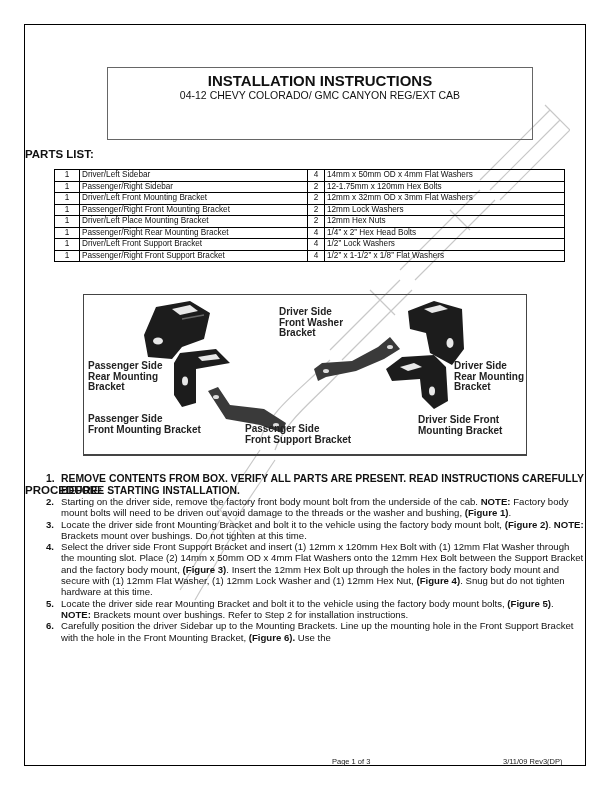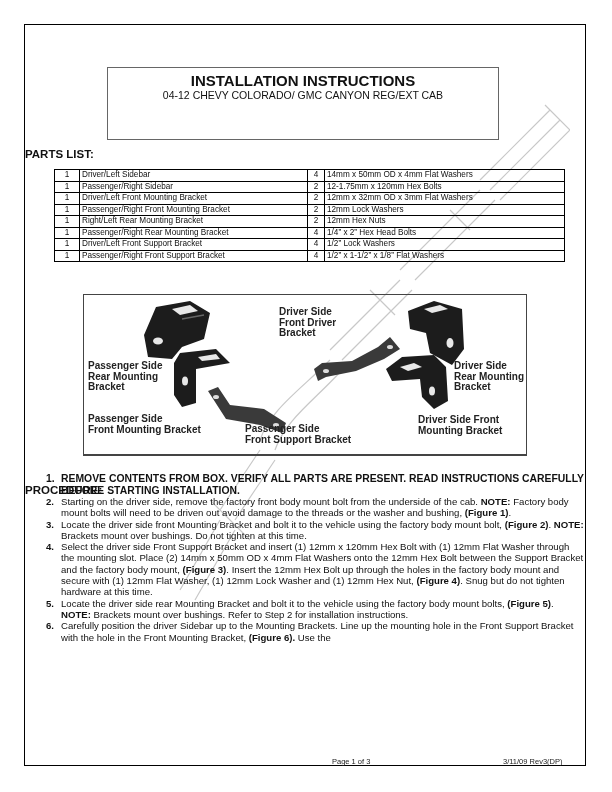--- a/index.html
+++ b/index.html
@@ -1,20 +1,20 @@
 <!DOCTYPE html>
 <html><head>
   <meta charset="utf-8">
   <style>
     html, body { margin: 0; padding: 0; background: #ffffff; }
     body { width: 612px; height: 792px; position: relative; overflow: hidden;
            font-family: "Liberation Sans", "DejaVu Sans", sans-serif; color: #111; }
     .page-frame { position: absolute; left: 24px; top: 24px; width: 562px; height: 742px;
                   border: 1px solid #000; box-sizing: border-box; }
-    .title-box { position: absolute; left: 107px; top: 67px; width: 392px; height: 73px;
+    .title-box { position: absolute; left: 107px; top: 67px; width: 426px; height: 73px;
                  border: 1.5px solid #666; box-sizing: border-box; text-align: center; }
     .title-main { font-weight: bold; font-size: 15px; margin-top: 5px; line-height: 16px; }
     .title-sub { font-weight: bold; font-size: 10px; line-height: 11px; }
     .title-sub2 { font-weight: normal; font-size: 10.5px; line-height: 12px; }
     .section-head { position: absolute; font-weight: bold; font-size: 11.5px; }
     table.parts { position: absolute; left: 54px; top: 169px; width: 511px;
                   border-collapse: collapse; font-size: 8.2px; }
     table.parts td { border: 1px solid #000; height: 10.5px; padding: 0 2px; line-height: 10px;
                      white-space: nowrap; }
     table.parts td.q { text-align: center; width: 20px; }
@@ -77,21 +77,21 @@
       <td>12mm x 32mm OD x 3mm Flat Washers</td>
     </tr>
     <tr>
       <td class="q">1</td>
       <td class="d1">Passenger/Right Front Mounting Bracket</td>
       <td class="q2">2</td>
       <td>12mm Lock Washers</td>
     </tr>
     <tr>
       <td class="q">1</td>
-      <td class="d1">Right/Left Rear Mounting Bracket</td>
+      <td class="d1">Driver/Left Place Mounting Bracket</td>
       <td class="q2">2</td>
       <td>12mm Hex Nuts</td>
     </tr>
     <tr>
       <td class="q">1</td>
       <td class="d1">Passenger/Right Rear Mounting Bracket</td>
       <td class="q2">4</td>
       <td>1/4” x 2” Hex Head Bolts</td>
     </tr>
     <tr>
@@ -143,21 +143,21 @@
   </svg>
 
   <svg class="bracket" style="left:300px; top:58px;" width="68" height="58" viewBox="0 0 68 58">
     <path d="M2 16 L18 4 L50 2 L62 14 L64 48 L50 56 L38 44 L36 26 L8 28 Z" fill="#1c1c1c"></path>
     <path d="M16 14 L30 10 L38 14 L24 18 Z" fill="#e8e8e8"></path>
     <ellipse cx="48" cy="38" rx="3" ry="4.5" fill="#e8e8e8"></ellipse>
   </svg>
 
   <div class="fig-label" style="left:195px; top:12px;">
     <div>Driver Side</div>
-    <div>Front Driver</div>
+    <div>Front Washer</div>
     <div>Bracket</div>
   </div>
   <div class="fig-label" style="left:4px; top:66px;">
     <div>Passenger Side</div>
     <div>Rear Mounting</div>
     <div>Bracket</div>
   </div>
   <div class="fig-label" style="left:370px; top:66px;">
     <div>Driver Side</div>
     <div>Rear Mounting</div>

